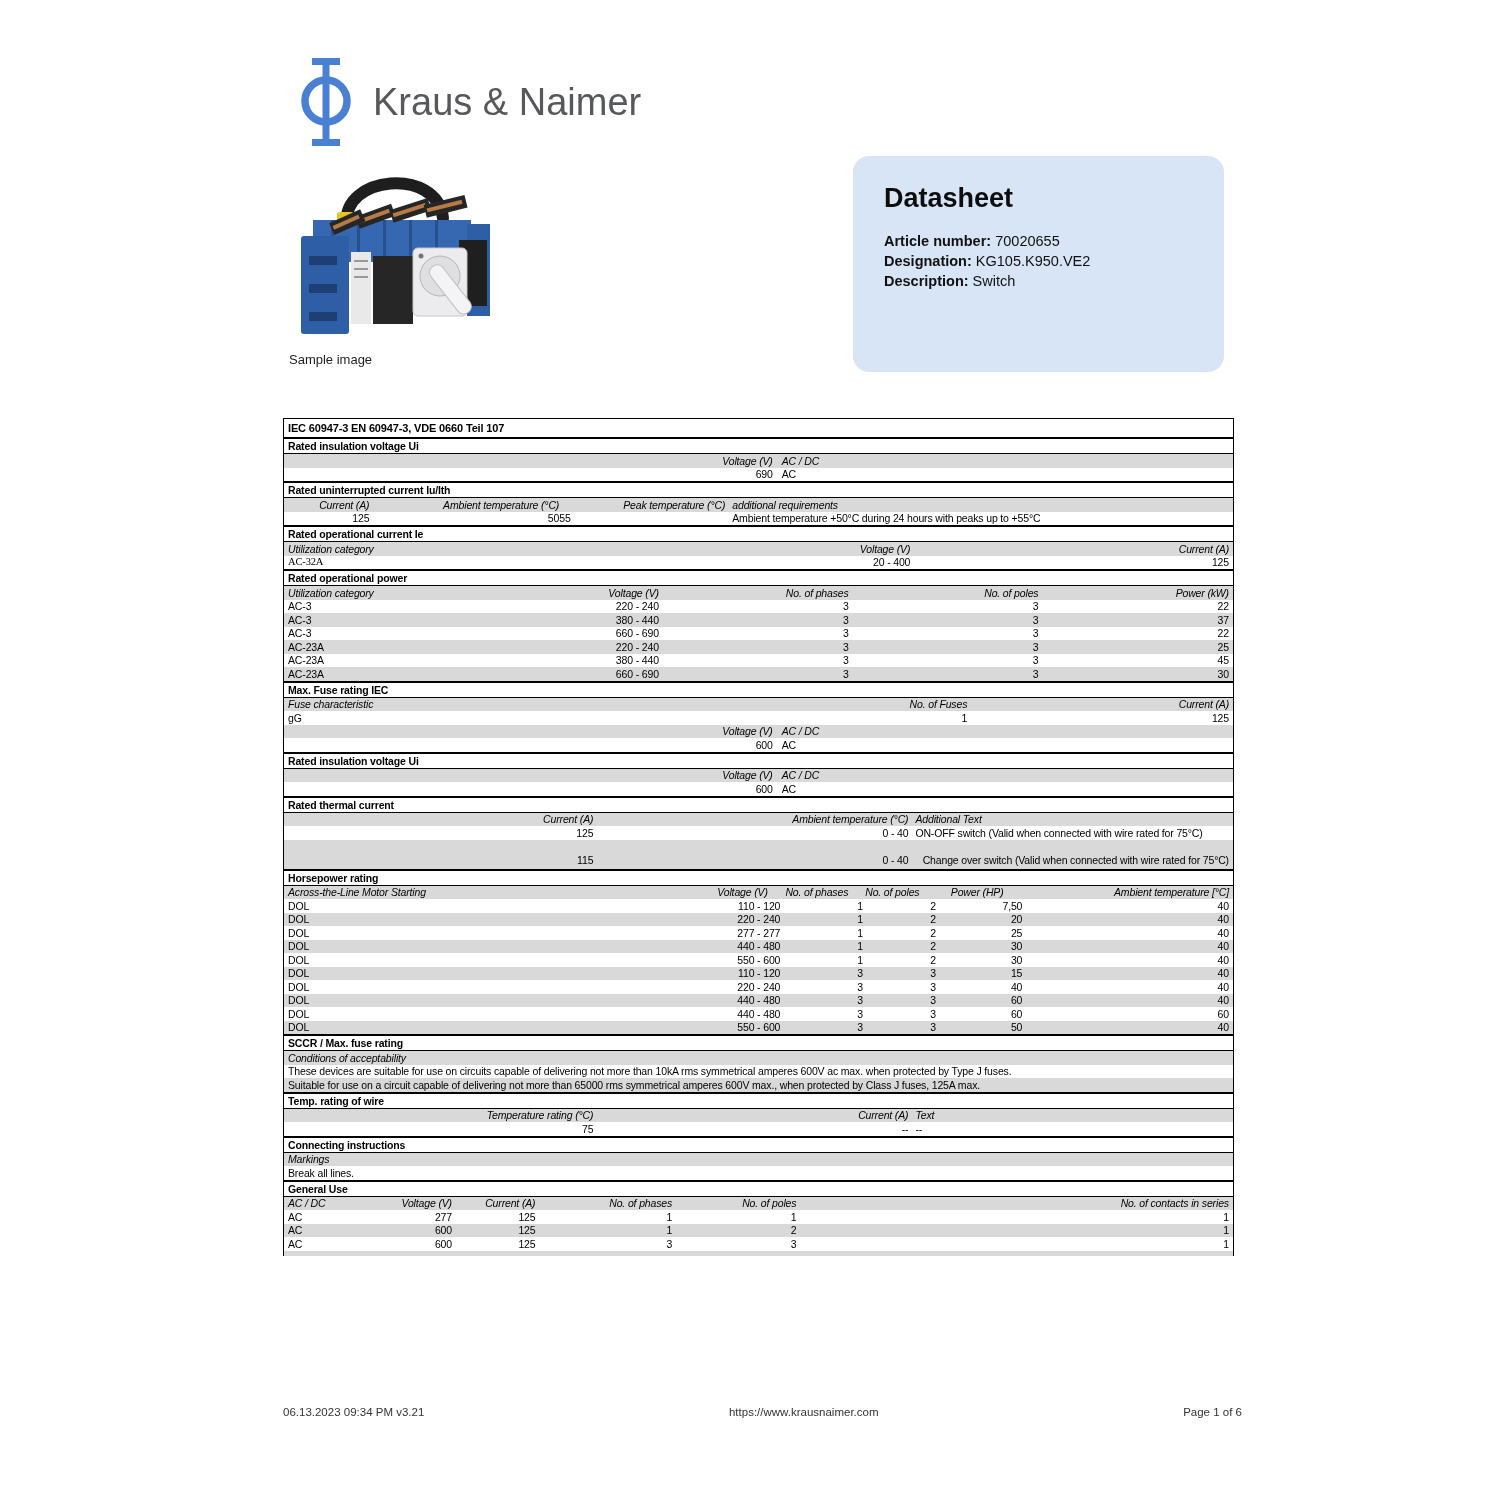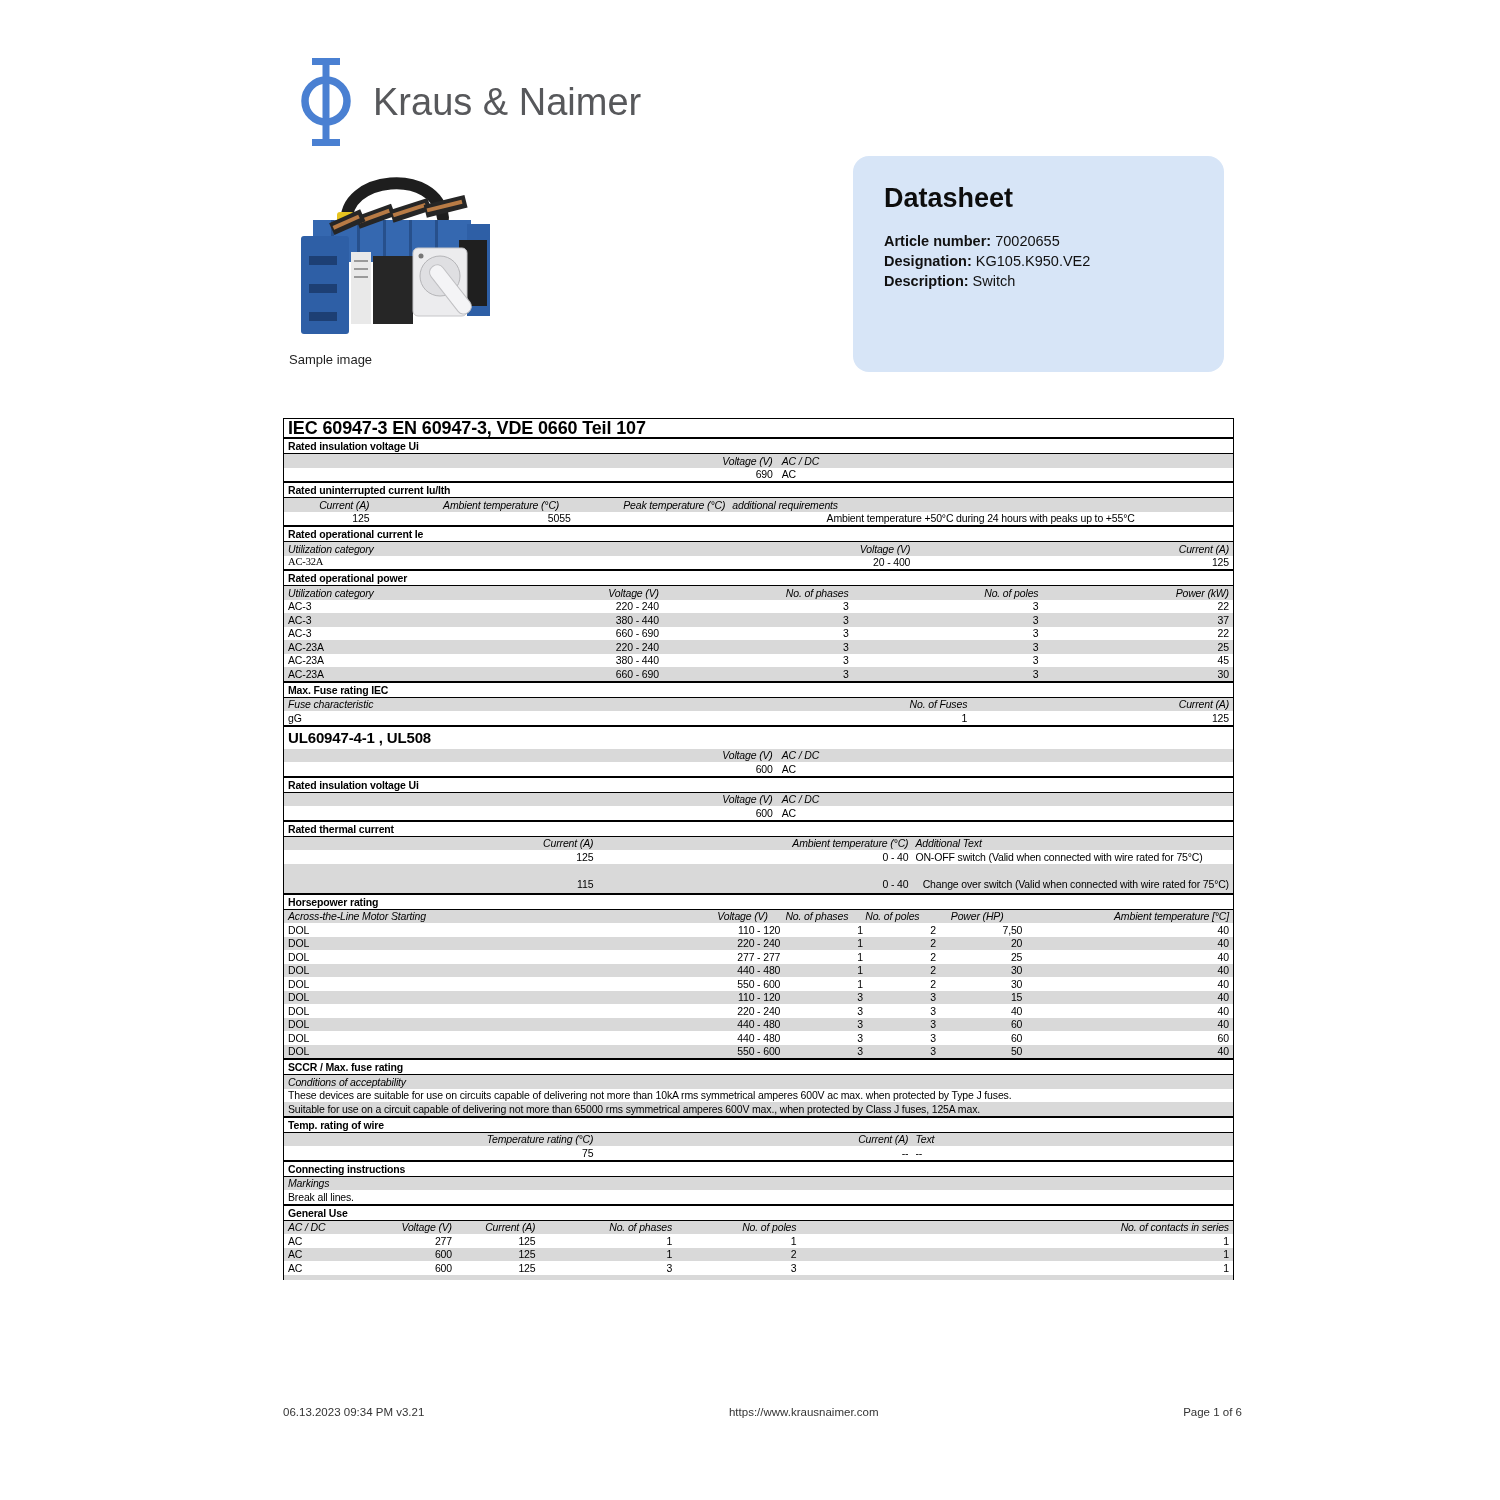--- a/index.html
+++ b/index.html
@@ -13,21 +13,21 @@
   #caption{left:289px;top:352px;font-size:13px;color:#1f1f1f;}
   
   #card{left:853px;top:156px;width:371px;height:216px;border-radius:16px;box-sizing:border-box;
         padding:27px 30px 0 31px;}
   #card-title{font-size:27px;font-weight:bold;color:#0d0d0d;}
   #card-fields{margin-top:17px;font-size:14.5px;line-height:20px;color:#111;}
   .ds-field b{font-weight:bold;}
   
   #doc-table{left:283px;top:418px;width:949px;border:1.5px solid #000;border-bottom:none;
              letter-spacing:-0.15px;}
-  .t-doctitle{height:18px;line-height:18px;font-size:18px;font-weight:bold;padding-left:4px;}
+  .t-doctitle{height:18px;line-height:18px;font-size:11px;font-weight:bold;padding-left:4px;}
   .t-doctitle2{height:22px;line-height:22px;font-size:15px;font-weight:bold;padding-left:4px;
                border-top:2px solid #000;}
   .t-section{height:14px;line-height:14px;font-size:10.5px;font-weight:bold;padding-left:4px;
              border-top:2px solid #000;border-bottom:1px solid #000;}
   .t-row{display:flex;align-items:center;height:13.5px;font-size:10.5px;}
   .t-row.hdr{font-style:italic;}
   .t-row.tall{height:27px;align-items:flex-end;padding-bottom:2px;}
   .t-cell{box-sizing:border-box;white-space:nowrap;line-height:12px;}
   .t-row.tall .t-cell{white-space:normal;line-height:12.5px;}
   .t-cell:first-child{padding-left:4px;}
@@ -139,21 +139,21 @@
     <div class="t-row hdr" style="background: rgb(217, 217, 217);">
       <span class="t-cell" style="width: 9%; text-align: right;">Current (A)</span>
       <span class="t-cell" style="width: 20%; text-align: right;">Ambient temperature (°C)</span>
       <span class="t-cell" style="width: 17.5%; text-align: right;">Peak temperature (°C)</span>
       <span class="t-cell" style="width: 53.5%; text-align: left; padding-left: 7px;">additional requirements</span>
     </div>
     <div class="t-row">
       <span class="t-cell" style="width: 9%; text-align: right;">125</span>
       <span class="t-cell" style="width: 20%; text-align: right;">50</span>
       <span class="t-cell" style="width: 17.5%; text-align: left;">55</span>
-      <span class="t-cell" style="width: 53.5%; text-align: center; padding-left: 7px;">Ambient temperature +50°C during 24 hours with peaks up to +55°C</span>
+      <span class="t-cell" style="width: 53.5%; text-align: left; padding-left: 7px;">Ambient temperature +50°C during 24 hours with peaks up to +55°C</span>
     </div>
     <div class="t-section">Rated operational current Ie</div>
     <div class="t-row hdr" style="background: rgb(217, 217, 217);">
       <span class="t-cell" style="width: 40%; text-align: left;">Utilization category</span>
       <span class="t-cell" style="width: 26%; text-align: right;">Voltage (V)</span>
       <span class="t-cell" style="width: 34%; text-align: right;">Current (A)</span>
     </div>
     <div class="t-row">
       <span class="t-cell" style="width: 40%; text-align: left; font-family: Liberation Serif, serif;">AC-32A</span>
       <span class="t-cell" style="width: 26%; text-align: right;">20 - 400</span>
@@ -213,21 +213,20 @@
     <div class="t-row hdr" style="background: rgb(217, 217, 217);">
       <span class="t-cell" style="width: 40%; text-align: left;">Fuse characteristic</span>
       <span class="t-cell" style="width: 32%; text-align: right;">No. of Fuses</span>
       <span class="t-cell" style="width: 28%; text-align: right;">Current (A)</span>
     </div>
     <div class="t-row">
       <span class="t-cell" style="width: 40%; text-align: left;">gG</span>
       <span class="t-cell" style="width: 32%; text-align: right;">1</span>
       <span class="t-cell" style="width: 28%; text-align: right;">125</span>
     </div>
-    <div class="t-doctitle2">UL60947-4-1 , UL508</div>
     <div class="t-row hdr" style="background: rgb(217, 217, 217);">
       <span class="t-cell" style="width: 51.5%; text-align: right;">Voltage (V)</span>
       <span class="t-cell" style="width: 48.5%; text-align: left; padding-left: 9px;">AC / DC</span>
     </div>
     <div class="t-row">
       <span class="t-cell" style="width: 51.5%; text-align: right;">600</span>
       <span class="t-cell" style="width: 48.5%; text-align: left; padding-left: 9px;">AC</span>
     </div>
     <div class="t-section">Rated insulation voltage Ui</div>
     <div class="t-row hdr" style="background: rgb(217, 217, 217);">

